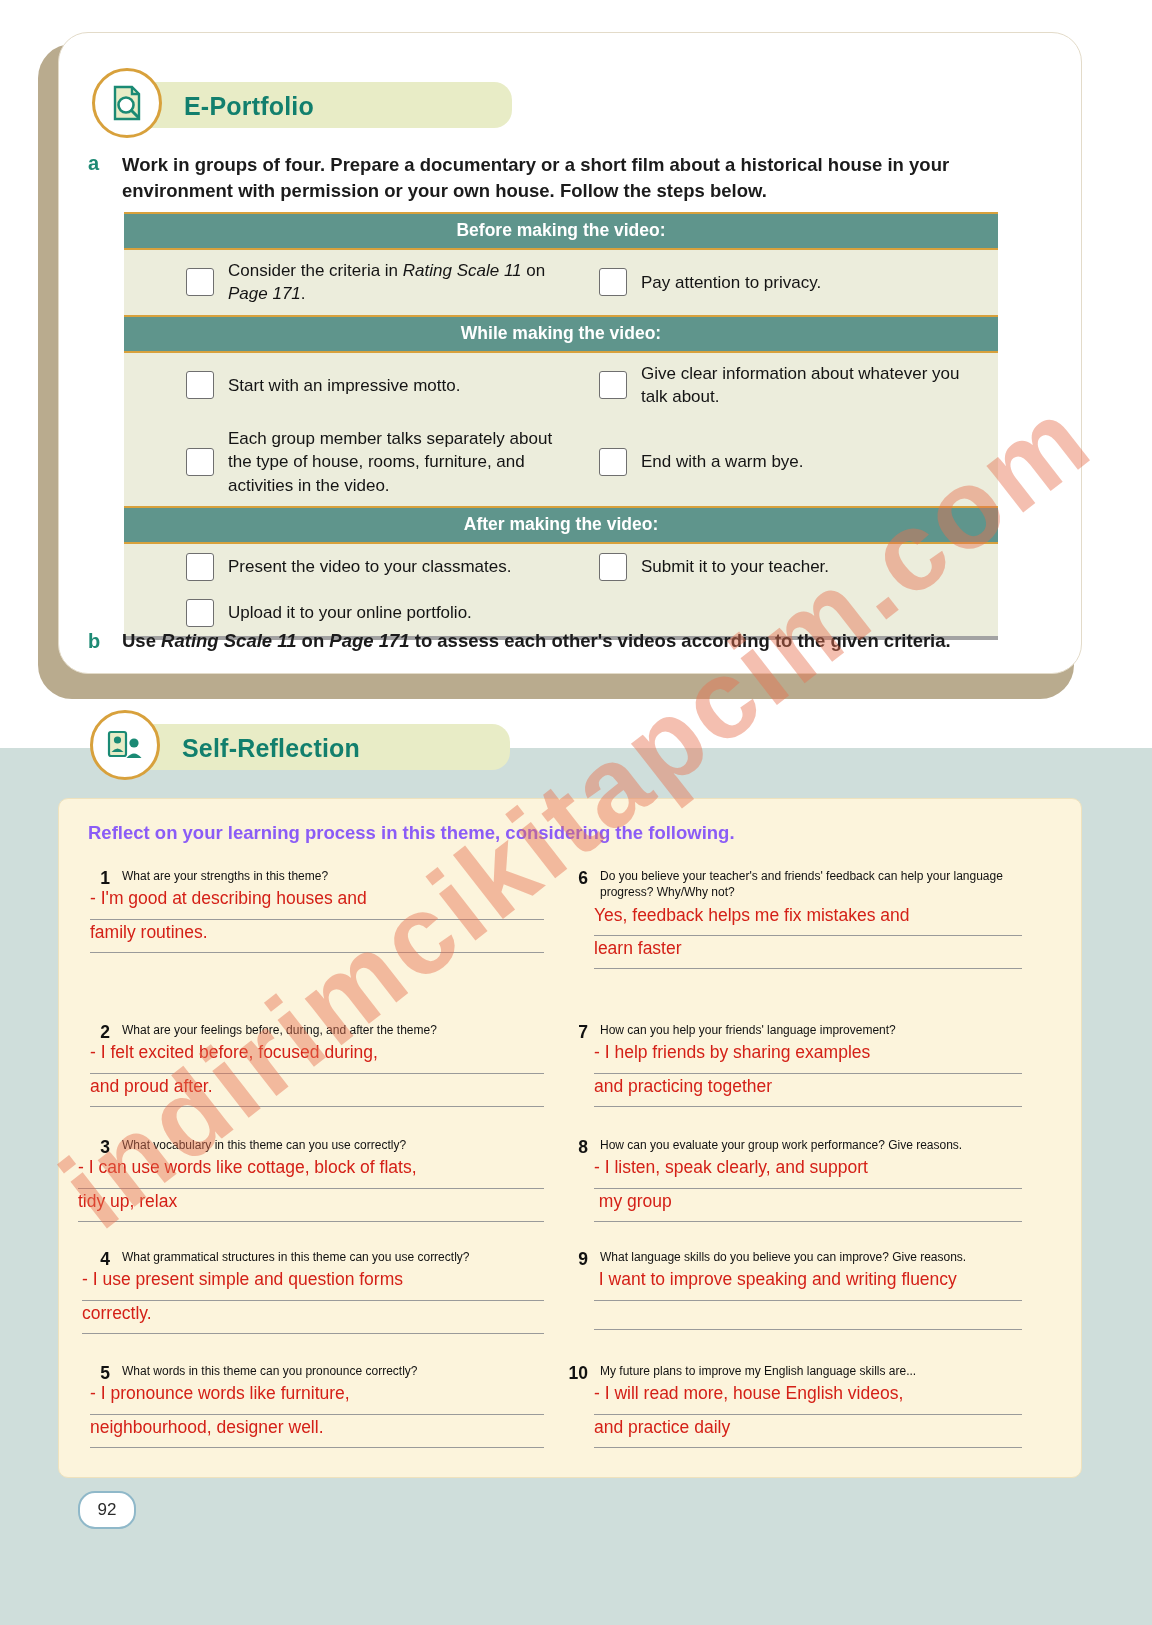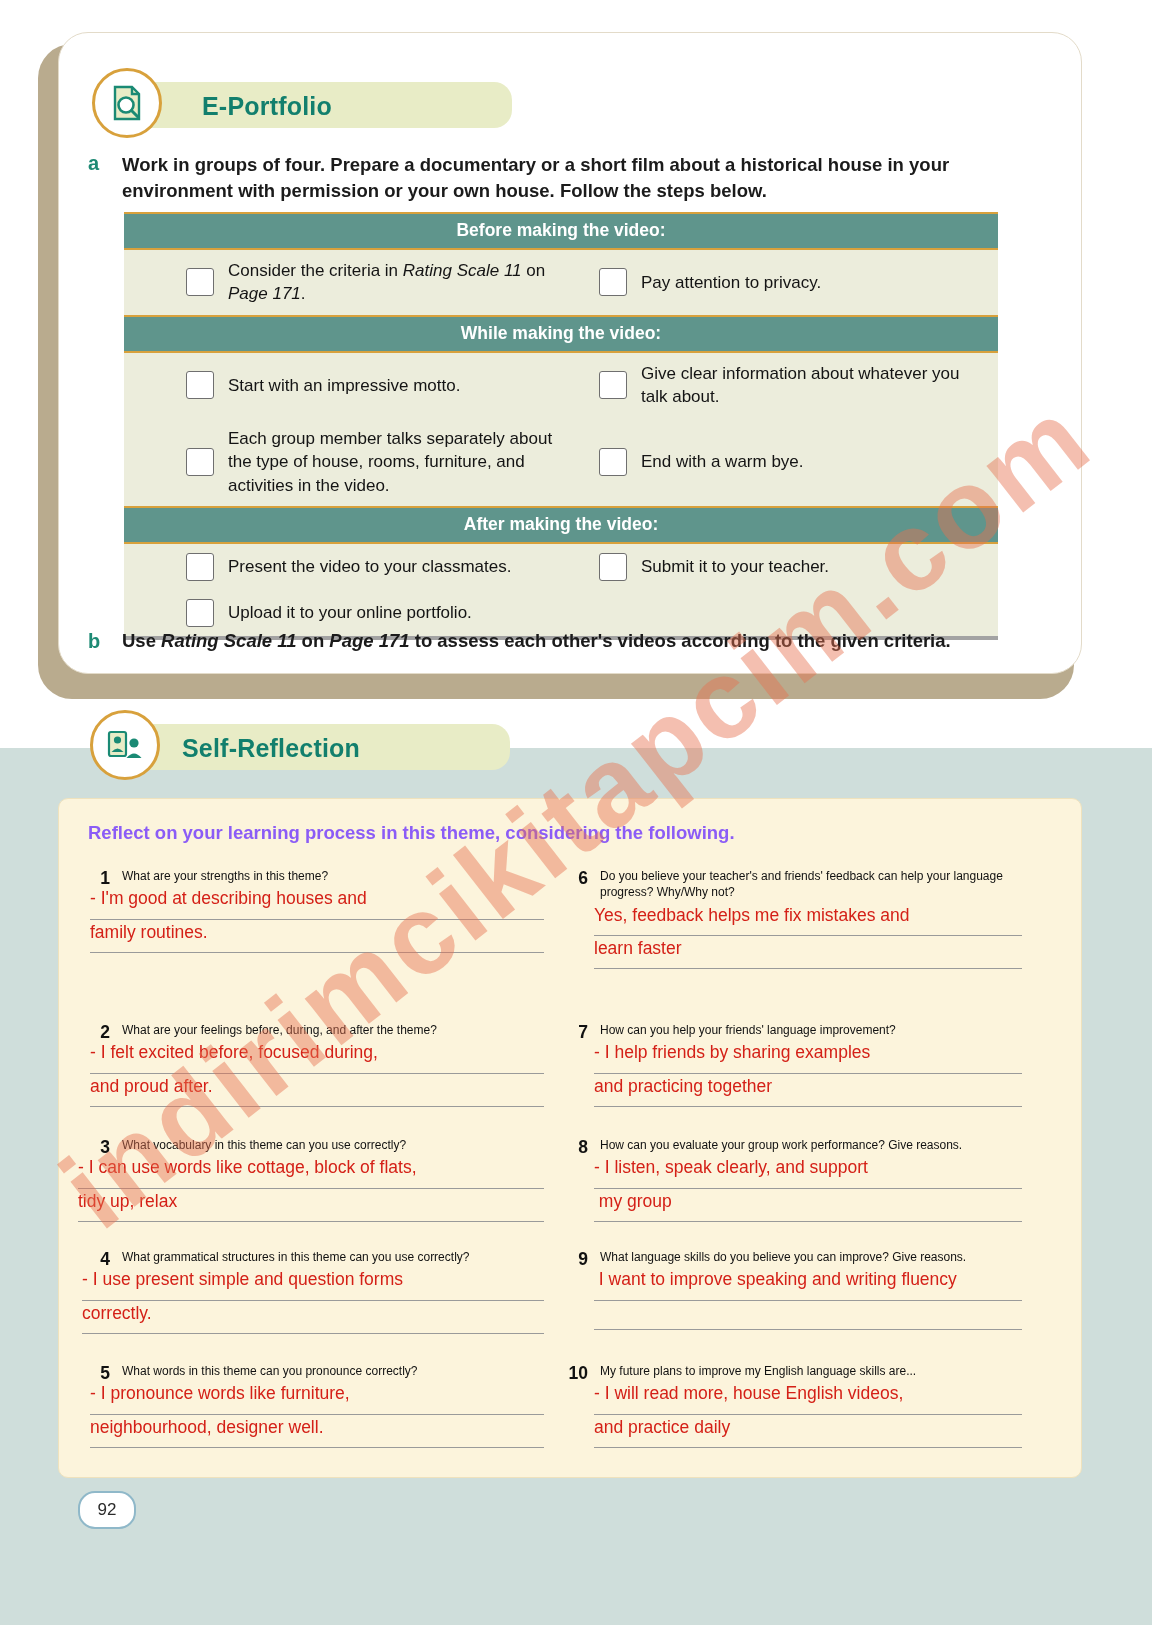--- a/index.html
+++ b/index.html
@@ -68,21 +68,21 @@
     top: 724px;
     width: 382px;
   }
   .ribbon-title {
     position: absolute;
     font-size: 25px;
     font-weight: bold;
     color: #127f6d;
     letter-spacing: .2px;
   }
-  .ribbon-title.eport { left: 184px; top: 92px; margin-left: 18px; }
+  .ribbon-title.eport { left: 184px; top: 92px; }
   .ribbon-title.selfref { left: 182px; top: 734px; }
 
   .badge {
     position: absolute;
     width: 70px;
     height: 70px;
     border-radius: 50%;
     background: #ffffff;
     border: 3px solid #d8a13c;
     box-sizing: border-box;

